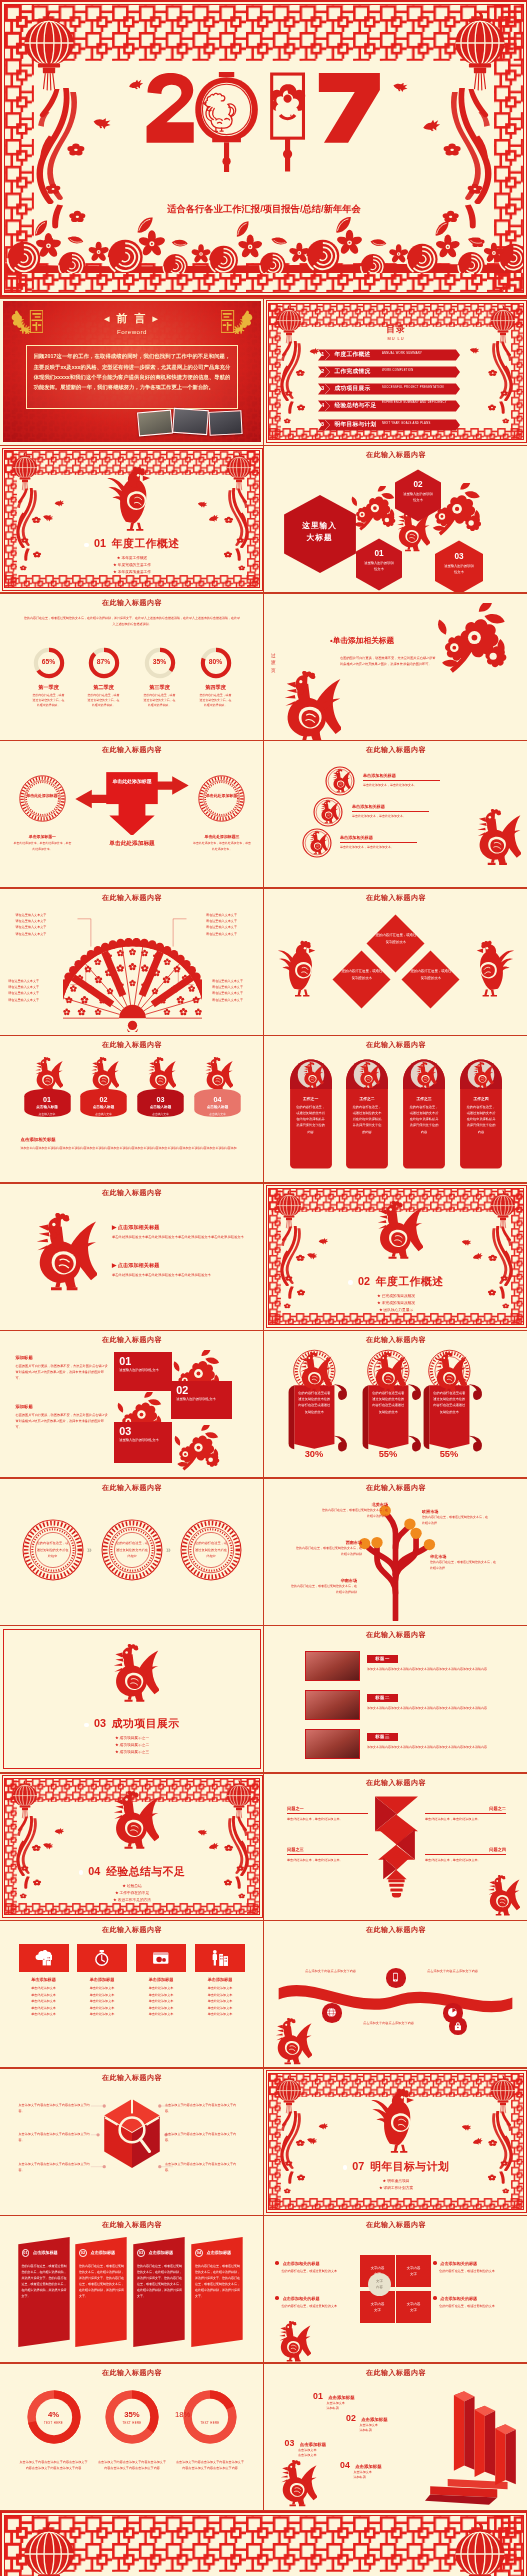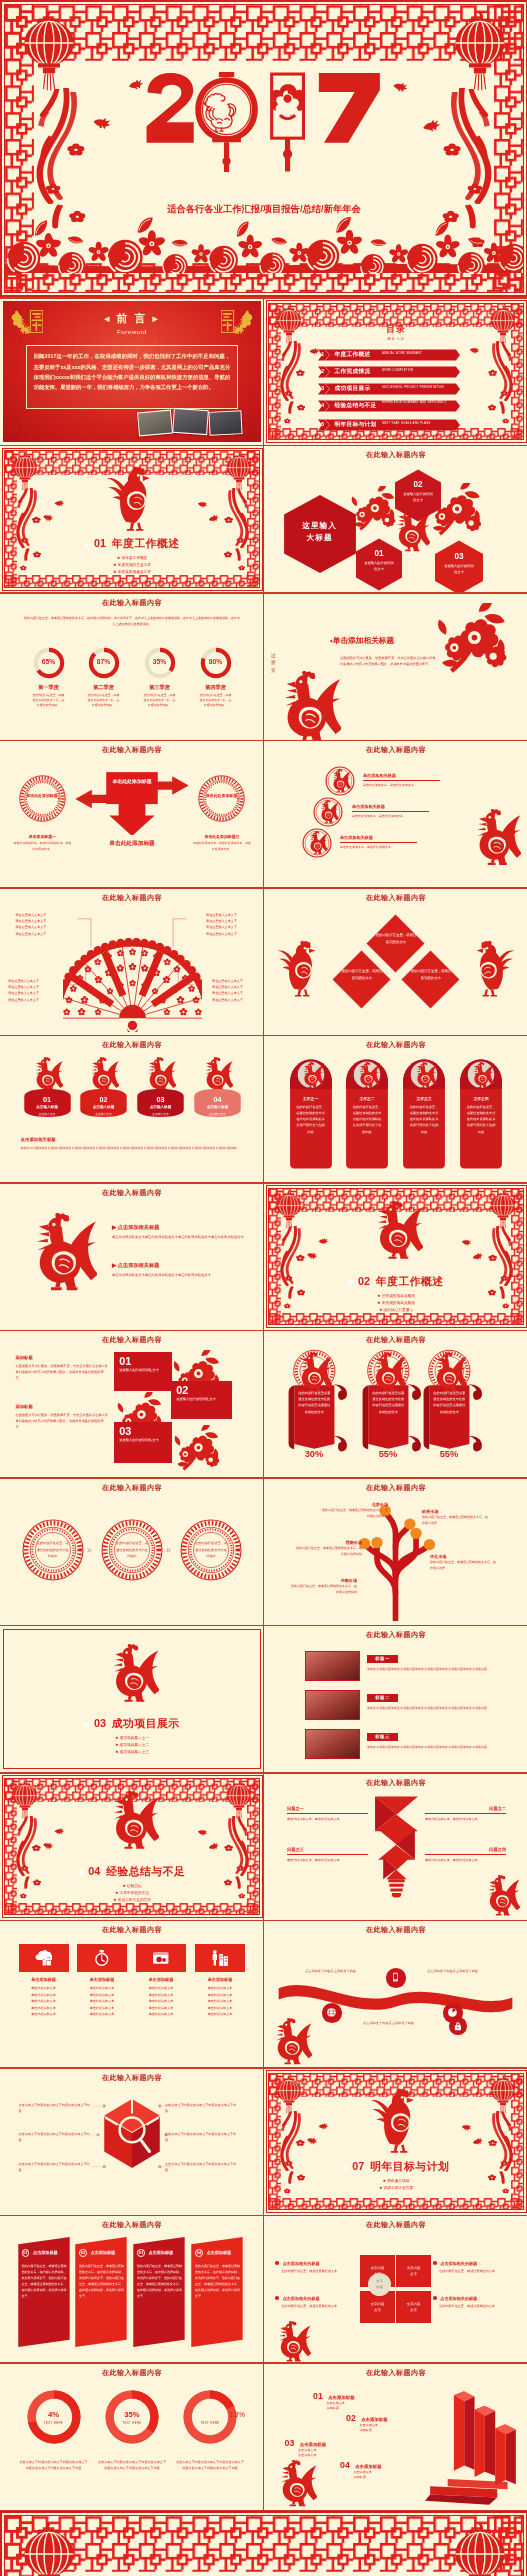--- a/index.html
+++ b/index.html
@@ -3608,21 +3608,21 @@
     <div class="abs" style="left:0;right:0;top:32px;text-align:center;color:#d8201b;font-size:2.8px;letter-spacing:0.4px">TEXT HERE</div>
     <div style="text-align:center;color:#d8201b;font-size:3.1px;line-height:2;margin-top:14.4px">点击添加文字内容点击添加文字内容点击添加文字内容点击添加文字内容点击添加文字内容</div>
   </div>
   <div class="abs" style="left:175px;top:25px;width:70px">
     <svg width="56" height="56" viewBox="0 0 108 108" style="margin:0 auto">
       <circle cx="54" cy="54" r="51" fill="#ef4b3c"></circle>
       <circle cx="54" cy="54" r="43" fill="none" stroke="#ef4b3c" stroke-width="16"></circle>
       <circle cx="54" cy="54" r="43" fill="none" stroke="#e4261b" stroke-width="16" stroke-dasharray="48.6 221.5" transform="rotate(-90 54 54)"></circle>
       <circle cx="54" cy="54" r="35" fill="#fdf6dc"></circle>
     </svg>
-    <div class="abs" style="left:0;right:0;top:21.6px;text-align:right;color:#d8201b;font-size:7.7px;font-weight:normal">18%</div>
+    <div class="abs" style="left:0;right:0;top:21.6px;text-align:left;color:#d8201b;font-size:7.7px;font-weight:normal">18%</div>
     <div class="abs" style="left:0;right:0;top:32px;text-align:center;color:#d8201b;font-size:2.8px;letter-spacing:0.4px">TEXT HERE</div>
     <div style="text-align:center;color:#d8201b;font-size:3.1px;line-height:2;margin-top:14.4px">点击添加文字内容点击添加文字内容点击添加文字内容点击添加文字内容点击添加文字内容</div>
   </div>
 </div>
 <div class="slide">
   <div class="stitle">在此输入标题内容</div>
 
   <div class="abs" style="left:49px;top:27px;width:77px">
     <div>
       <span style="color:#d8201b;font-size:8.8px;font-weight:bold;margin-right:3.1px">01</span>

